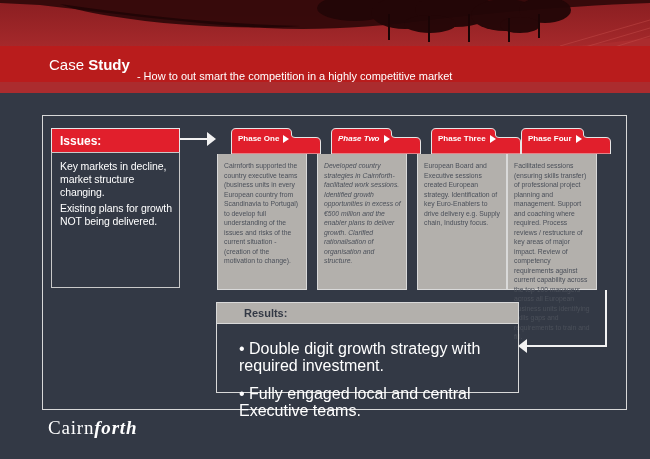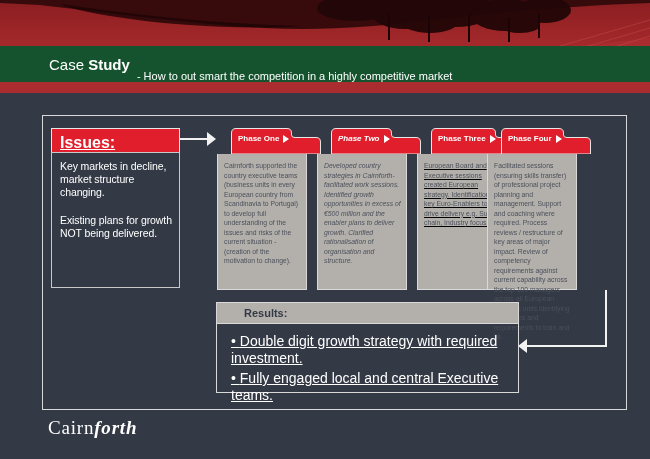--- a/index.html
+++ b/index.html
@@ -6,42 +6,42 @@
   #slide{
     position:relative;width:650px;height:459px;overflow:hidden;
     background:#333945;font-family:"Liberation Sans",sans-serif;
     -webkit-font-smoothing:antialiased;
   }
   
   #photo{position:absolute;top:0;left:0;width:650px;height:93px;}
   
   #banner{
     position:absolute;top:46px;left:0;width:650px;height:36px;
-    background:#14532d;display:flex;align-items:center;
+    background:#b91c1c;display:flex;align-items:center;
   }
   #banner .title{color:#fff;font-size:15px;margin-left:49px;white-space:nowrap;}
   #banner .title .bold{font-weight:bold;}
   #banner .subtitle{color:#fff;font-size:11px;margin-left:7px;white-space:nowrap;margin-top:24px;}
   
   #frame{
     position:absolute;left:42px;top:115px;width:583px;height:293px;
     border:1px solid #d8d8d8;
   }
   
   .issues-header{
     position:absolute;left:51px;top:128px;width:129px;height:24px;
     background:#e11f2c;box-sizing:border-box;border:1px solid #e6e6e6;border-bottom:none;
   }
-  .issues-header span{display:block;color:#fff;font-weight:bold;font-size:16px;padding:5px 0 0 8px;text-decoration:underline;}
+  .issues-header span{display:block;color:#fff;font-weight:bold;font-size:12px;padding:5px 0 0 8px;}
   .issues-body{
     position:absolute;left:51px;top:152px;width:129px;height:136px;
     border:1px solid #c9c9c9;box-sizing:border-box;padding:7px 7px 16px 8px;
   }
   .issues-body p{margin:0;color:#fff;font-size:10.5px;line-height:1.22;letter-spacing:-0.1px;}
-  .issues-body p + p{margin-top:16px;}
+  .issues-body p + p{margin-top:4px;}
   
   .arrow-line{position:absolute;background:#f2f2f2;}
   .arrow-head-right{
     position:absolute;width:0;height:0;
     border-left:9px solid #f2f2f2;border-top:7px solid transparent;border-bottom:7px solid transparent;
   }
   .arrow-head-left{
     position:absolute;width:0;height:0;
     border-right:9px solid #f2f2f2;border-top:7px solid transparent;border-bottom:7px solid transparent;
   }
@@ -63,21 +63,21 @@
   
   .results-header{
     position:absolute;left:216px;top:302px;width:303px;height:22px;
     background:#b3b0ac;box-sizing:border-box;border:1px solid #d9d9d9;
   }
   .results-header span{display:block;color:#333945;font-size:11px;font-weight:600;padding:4px 0 0 27px;}
   .results-body{
     position:absolute;left:216px;top:324px;width:303px;height:69px;
     box-sizing:border-box;border:1px solid #d9d9d9;border-top:none;padding:5px 8px 0 10px;
   }
-  .results-body .bullet{color:#fff;font-size:14px;line-height:16.5px;margin:4px;text-decoration:underline;}
+  .results-body .bullet{color:#fff;font-size:16px;line-height:16.5px;margin:12px;}
   .results-body .bullet::before{content:"\2022\00a0";}
   
   #logo{
     position:absolute;left:48px;top:417px;color:#fff;
     font-family:"Liberation Serif",serif;font-size:19px;letter-spacing:0.8px;
   }
   #logo .l2{font-weight:bold;font-style:italic;}
 </style>
 </head>
 <body>
@@ -166,36 +166,36 @@
       <span class="phase-label">
           <span>Phase Two</span>
           <span class="tri"></span>
         </span>
     </div>
     <div class="phase-body">
       <p>Developed country strategies in Cairnforth-facilitated work sessions. Identified growth opportunities in excess of €500 million and the enabler plans to deliver growth. Clarified rationalisation of organisation and structure.</p>
     </div>
   </div>
 
-  <div class="phase" style="left:417px;text-decoration:underline;">
+  <div class="phase" style="left:417px;">
     <div class="phase-header">
       <svg width="90" height="26" viewBox="0 0 90 26">
         <path d="M0.5,26 L0.5,5 Q0.5,0.5 5,0.5 L60,0.5 Q64.5,0.5 64.5,5 L64.5,7 Q64.5,9.5 68,9.5 L85,9.5 Q89.5,9.5 89.5,14 L89.5,26 Z" fill="#e11f2c" stroke="#e6e6e6" stroke-width="1"></path>
       </svg>
       <span class="phase-label">
           <span>Phase Three</span>
           <span class="tri"></span>
         </span>
     </div>
     <div class="phase-body">
       <p>European Board and Executive sessions created European strategy. Identification of key Euro-Enablers to drive delivery e.g. Supply chain, Industry focus.</p>
     </div>
   </div>
 
-  <div class="phase" style="left:487px;">
+  <div class="phase" style="left:507px;">
     <div class="phase-header">
       <svg width="90" height="26" viewBox="0 0 90 26">
         <path d="M0.5,26 L0.5,5 Q0.5,0.5 5,0.5 L58,0.5 Q62.5,0.5 62.5,5 L62.5,7 Q62.5,9.5 66,9.5 L85,9.5 Q89.5,9.5 89.5,14 L89.5,26 Z" fill="#e11f2c" stroke="#e6e6e6" stroke-width="1"></path>
       </svg>
       <span class="phase-label">
           <span>Phase Four</span>
           <span class="tri"></span>
         </span>
     </div>
     <div class="phase-body">

